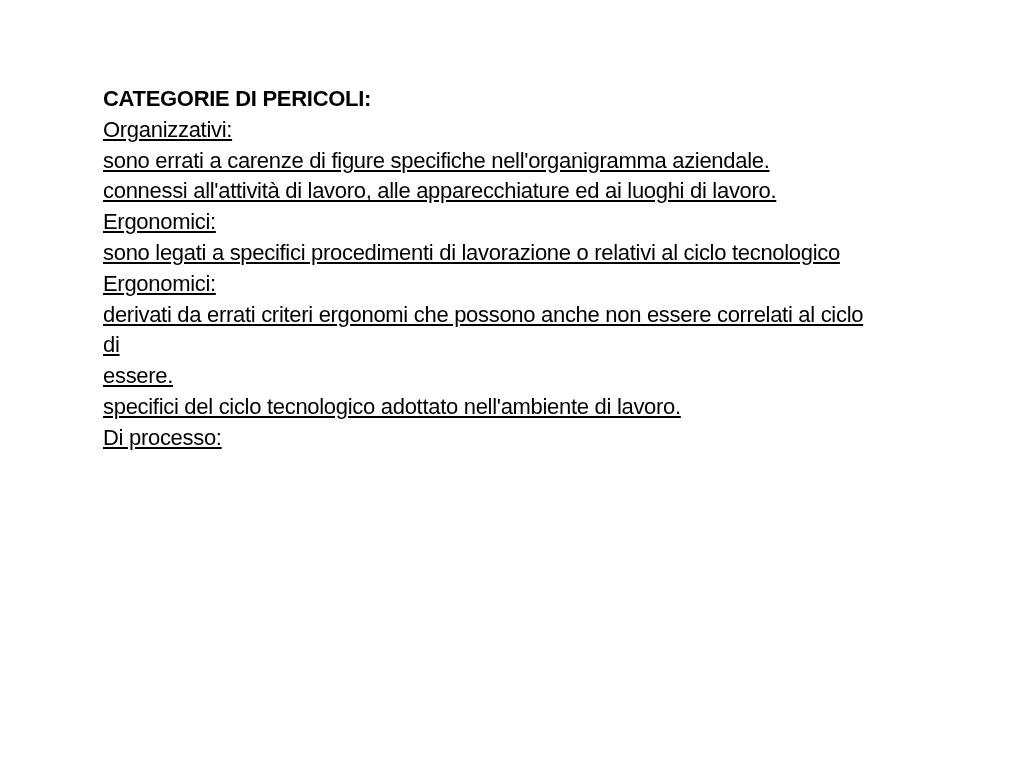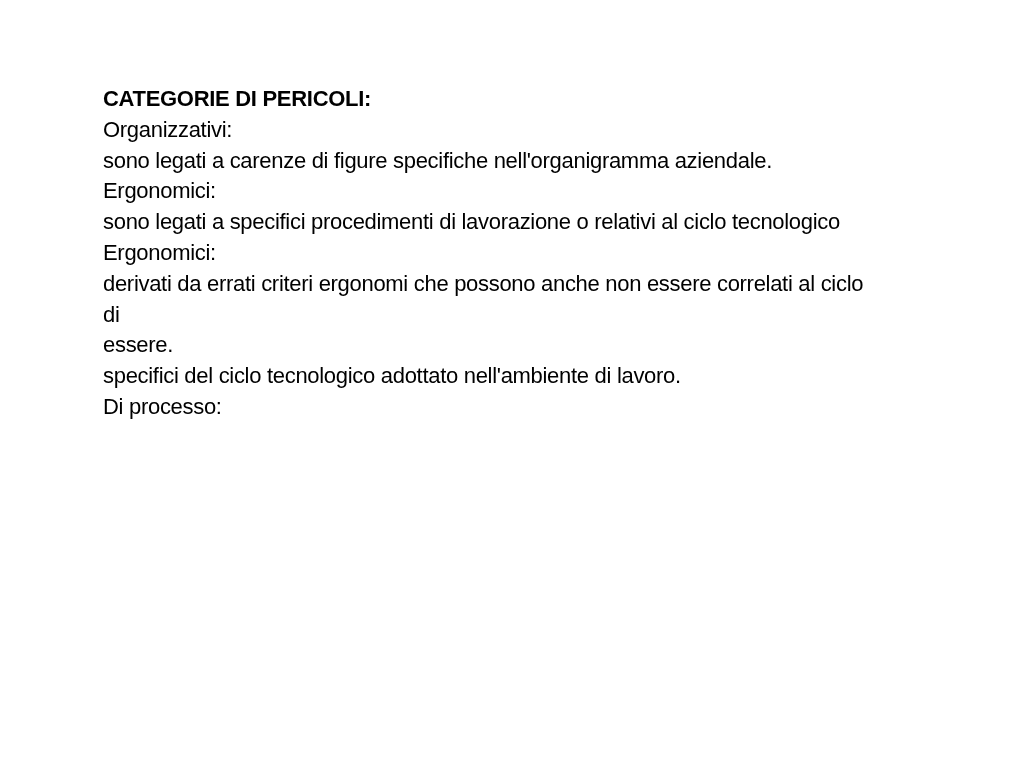--- a/index.html
+++ b/index.html
@@ -28,30 +28,32 @@
     line-height: 30.8px;
     letter-spacing: -0.3px;
     color: #000000;
     font-stretch: condensed;
   }
   .heading-line {
     font-weight: bold;
   }
   .body-line {
     font-weight: normal;
+    text-decoration: underline;
   }
 </style>
 </head>
 <body>
 
 <div class="slide-canvas">
   <div class="text-block">
     <div class="heading-line">CATEGORIE DI PERICOLI:</div>
     <div class="body-line">Organizzativi:</div>
-    <div class="body-line">sono legati a carenze di figure specifiche nell'organigramma aziendale.</div>
+    <div class="body-line">sono errati a carenze di figure specifiche nell'organigramma aziendale.</div>
+    <div class="body-line">connessi all'attività di lavoro, alle apparecchiature ed ai luoghi di lavoro.</div>
     <div class="body-line">Ergonomici:</div>
     <div class="body-line">sono legati a specifici procedimenti di lavorazione o relativi al ciclo tecnologico</div>
     <div class="body-line">Ergonomici:</div>
     <div class="body-line">derivati da errati criteri ergonomi che possono anche non essere correlati al ciclo</div>
     <div class="body-line">di</div>
     <div class="body-line">essere.</div>
     <div class="body-line">specifici del ciclo tecnologico adottato nell'ambiente di lavoro.</div>
     <div class="body-line">Di processo:</div>
   </div>
 </div>

